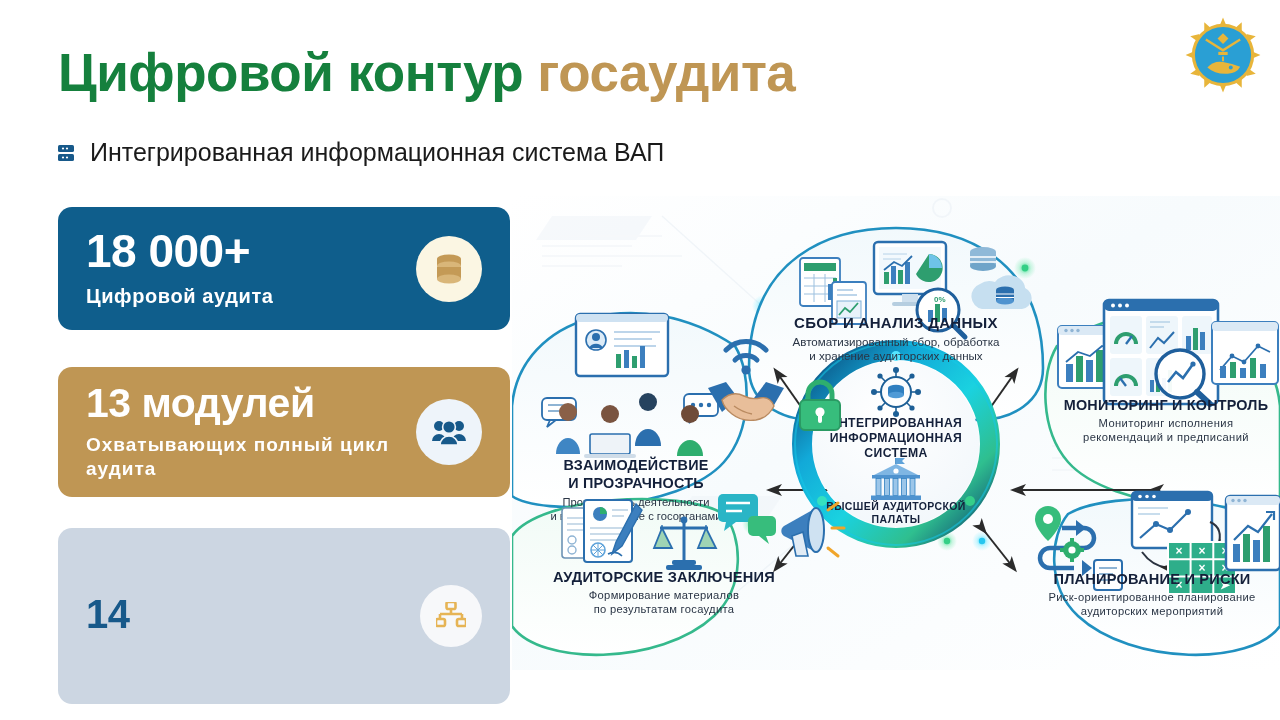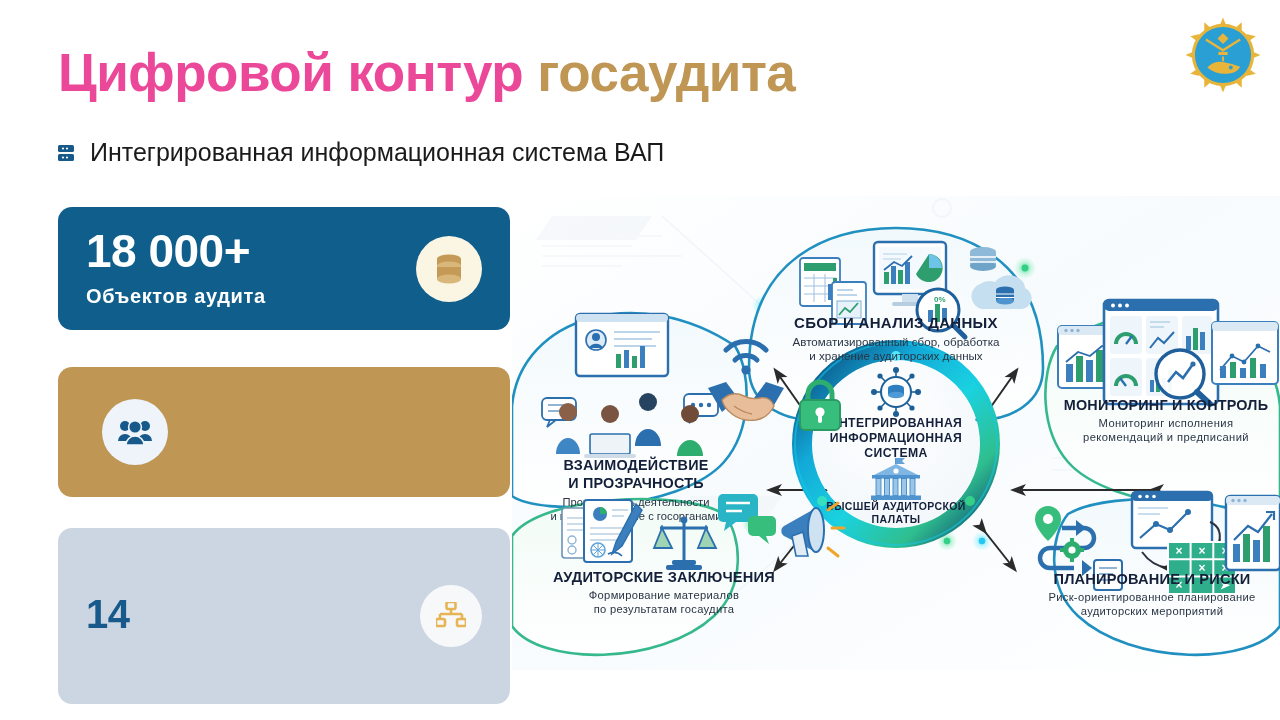--- a/index.html
+++ b/index.html
@@ -12,21 +12,21 @@
 
   
   .title {
     position: absolute;
     left: 58px; top: 42px;
     font-size: 53px;
     font-weight: 700;
     letter-spacing: -0.5px;
     white-space: nowrap;
   }
-  .title .part-a { color: #ec4899; }
+  .title .part-a { color: #15803d; }
   .title .part-b { color: #bf9654; }
 
   .subtitle-row {
     position: absolute;
     left: 58px; top: 138px;
     display: flex;
     align-items: center;
     gap: 16px;
   }
   .sub-bullet { width: 16px; height: 18px; flex: 0 0 auto; }
@@ -646,36 +646,40 @@
     <text x="640" y="388" text-anchor="middle" font-size="14.6" font-weight="700" fill="#14203a" letter-spacing="0.2">ПЛАНИРОВАНИЕ И РИСКИ</text>
     <text x="640" y="405" text-anchor="middle" font-size="11.2" fill="#2a3545" letter-spacing="0.3">Риск-ориентированное планирование</text>
     <text x="640" y="419" text-anchor="middle" font-size="11.2" fill="#2a3545" letter-spacing="0.3">аудиторских мероприятий</text>
   </g>
 </svg>
 </div>
 
 <div class="card card-1">
   <div class="card-text">
     <div class="card-num">18 000+</div>
-    <div class="card-label">Объектов аудита</div>
+    <div class="card-label">Цифровой аудита</div>
   </div>
   <div class="card-icon icon-1">
     <svg width="30" height="32" viewBox="0 0 30 32">
       <ellipse cx="15" cy="6" rx="12" ry="4.6" fill="#c49a56"></ellipse>
       <rect x="3" y="6" width="24" height="7" fill="#c49a56"></rect>
       <ellipse cx="15" cy="13" rx="12" ry="4.6" fill="#d9b679"></ellipse>
       <rect x="3" y="14" width="24" height="7" fill="#c49a56"></rect>
       <ellipse cx="15" cy="21" rx="12" ry="4.6" fill="#c49a56"></ellipse>
       <rect x="3" y="21" width="24" height="5" fill="#c49a56"></rect>
       <ellipse cx="15" cy="26" rx="12" ry="4.6" fill="#d9b679"></ellipse>
     </svg>
   </div>
 </div>
 
 <div class="card card-2">
+  <div class="card-text">
+    <div class="card-num">13 модулей</div>
+    <div class="card-label">Охватывающих полный цикл аудита</div>
+  </div>
   <div class="card-icon icon-2">
     <svg width="34" height="26" viewBox="0 0 34 26">
       <circle cx="7" cy="7" r="5" fill="#17598a"></circle>
       <path d="M0 22 a7 7 0 0 1 14 0 z" fill="#17598a"></path>
       <circle cx="27" cy="7" r="5" fill="#17598a"></circle>
       <path d="M20 22 a7 7 0 0 1 14 0 z" fill="#17598a"></path>
       <circle cx="17" cy="8" r="6.4" fill="#17598a" stroke="#eef4fa" stroke-width="1.6"></circle>
       <path d="M8 26 a9 9 0 0 1 18 0 z" fill="#17598a" stroke="#eef4fa" stroke-width="1.6"></path>
     </svg>
   </div>

